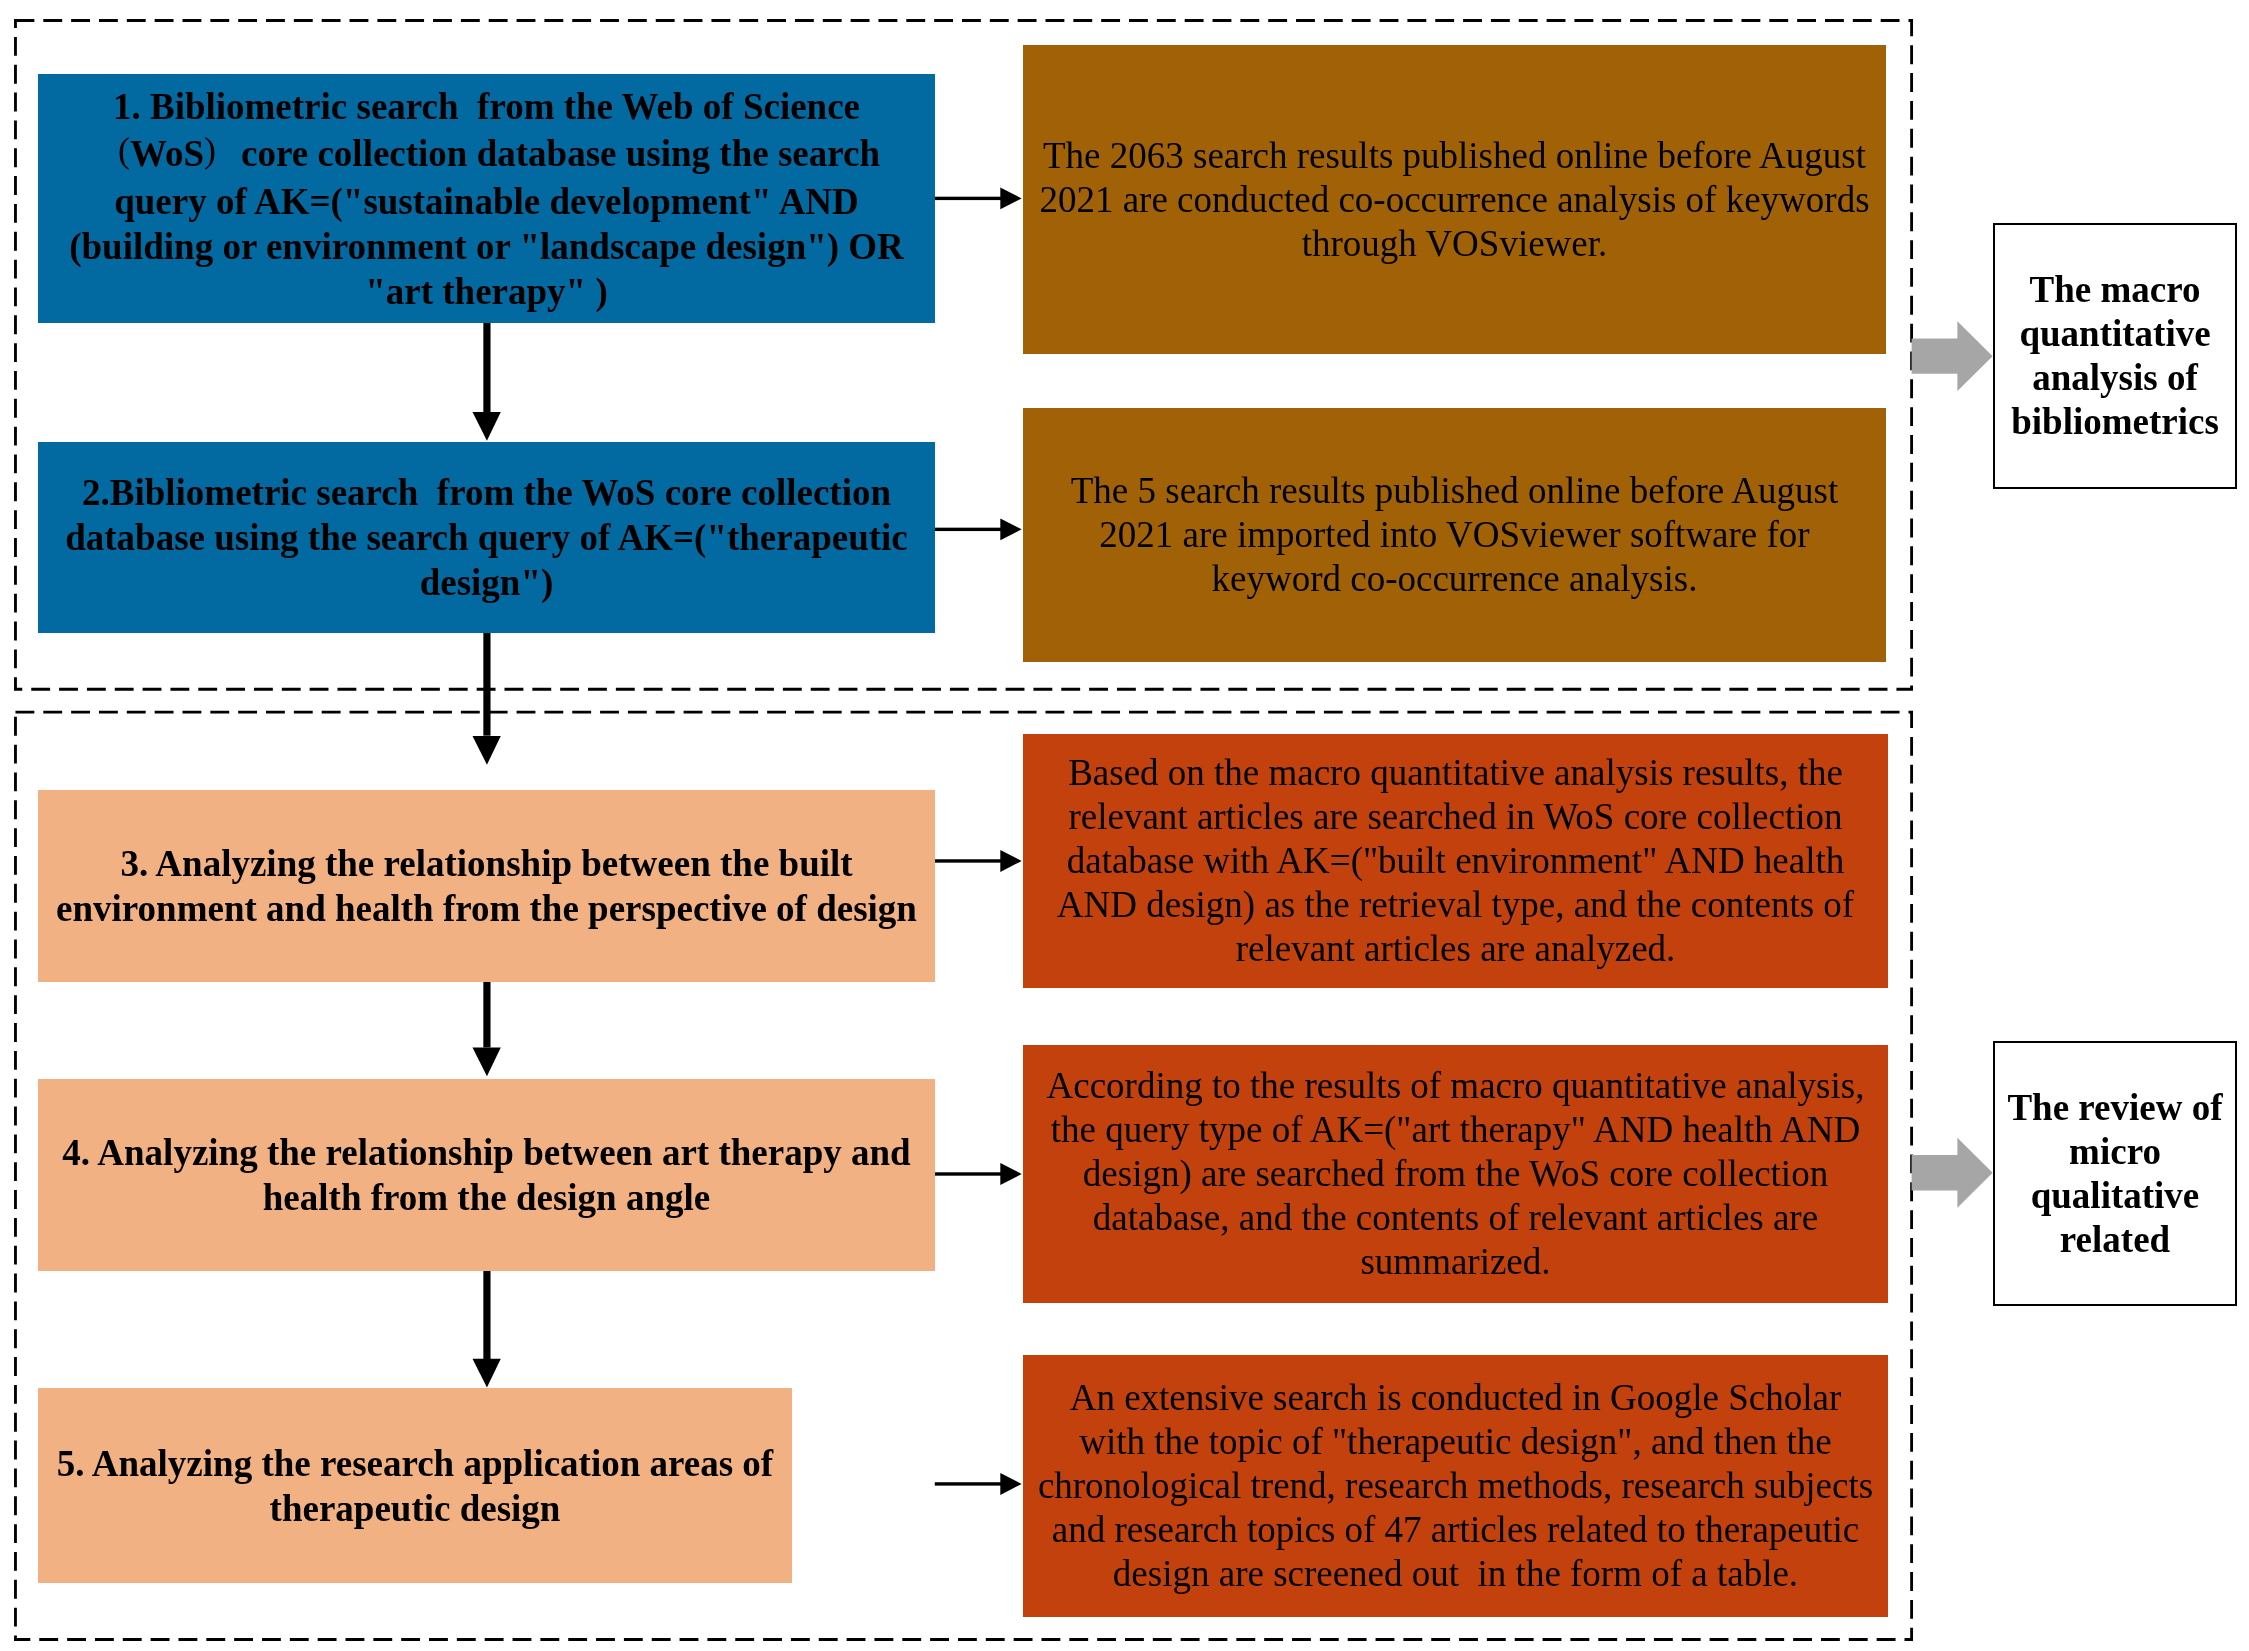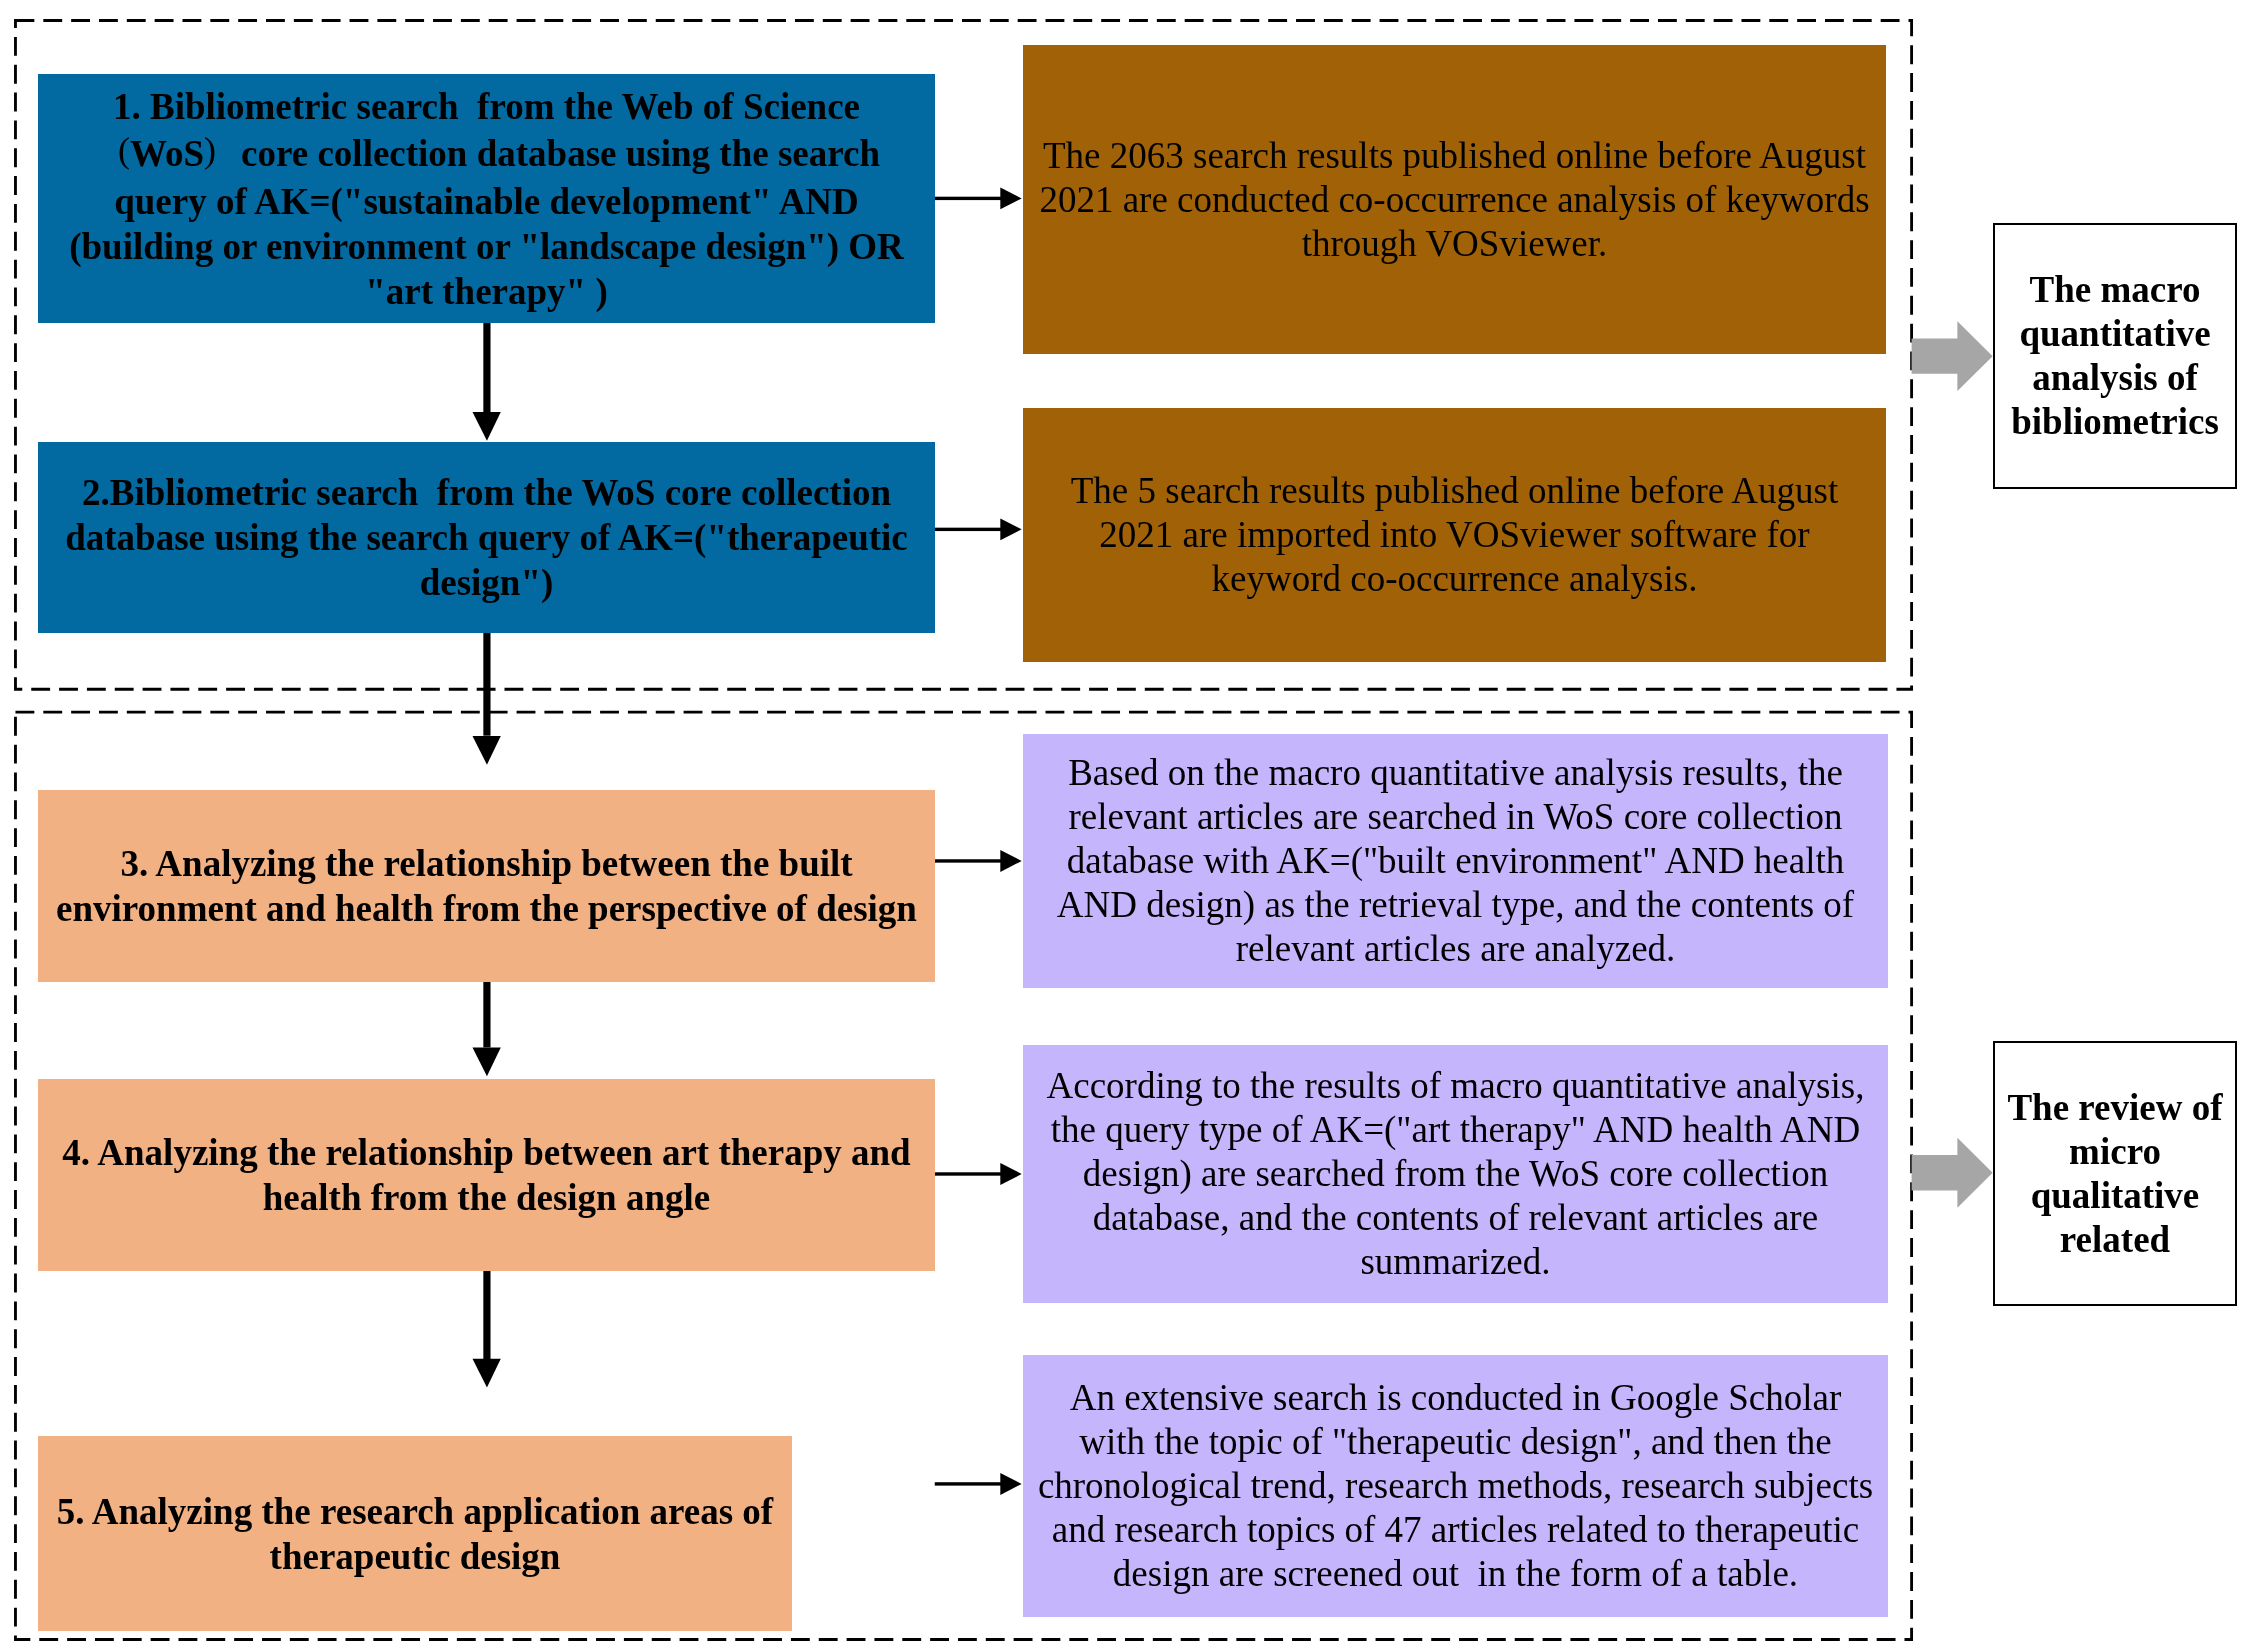--- a/index.html
+++ b/index.html
@@ -9,21 +9,21 @@
        align-items:center;justify-content:center;text-align:center;white-space:pre;}
   .ln{display:block;}
   .step{background:#0369a1;font-weight:bold;font-size:37px;line-height:45px;}
   .cjkline{line-height:49px;}
   .fwp{display:inline-block;width:37px;font-weight:normal;font-size:36px;
        vertical-align:baseline;position:relative;top:-3.1px;}
   .fwp.open{text-align:right;}
   .fwp.close{text-align:left;}
   .step.o{background:#f2b183;}
   .desc{background:#a16207;font-size:37px;line-height:44px;}
-  .desc.o{background:#c4b5fd;}
+  .desc.o{background:#c2410c;}
   .outbox{position:absolute;background:#fff;border:2.6px solid #000;box-sizing:border-box;
           display:flex;flex-direction:column;align-items:center;justify-content:center;
           text-align:center;font-weight:bold;font-size:37px;line-height:44px;white-space:pre;}
   svg.ov{position:absolute;left:0;top:0;width:2250px;height:1652px;pointer-events:none;}
 </style>
 </head>
 <body>
 
 <svg class="ov" viewBox="0 0 3637 2670">
   <g fill="none" stroke="#000" stroke-width="4.6" stroke-dasharray="30.5 14.5">
@@ -91,21 +91,21 @@
 <div class="box step o" style="left:38px;top:766px;width:897px;height:192px;margin-top:24px;">
   <span class="ln">3. Analyzing the relationship between the built</span>
   <span class="ln">environment and health from the perspective of design</span>
 </div>
 
 <div class="box step o" style="left:38px;top:1079px;width:897px;height:192px;">
   <span class="ln">4. Analyzing the relationship between art therapy and</span>
   <span class="ln">health from the design angle</span>
 </div>
 
-<div class="box step o" style="left:38px;top:1388px;width:754px;height:195px;margin-top:48px;">
+<div class="box step o" style="left:38px;top:1388px;width:754px;height:195px;">
   <span class="ln">5. Analyzing the research application areas of</span>
   <span class="ln">therapeutic design</span>
 </div>
 
 <div class="box desc" style="left:1023px;top:45px;width:863px;height:309px;">
   <span class="ln">The 2063 search results published online before August</span>
   <span class="ln">2021 are conducted co-occurrence analysis of keywords</span>
   <span class="ln">through VOSviewer.</span>
 </div>
 

